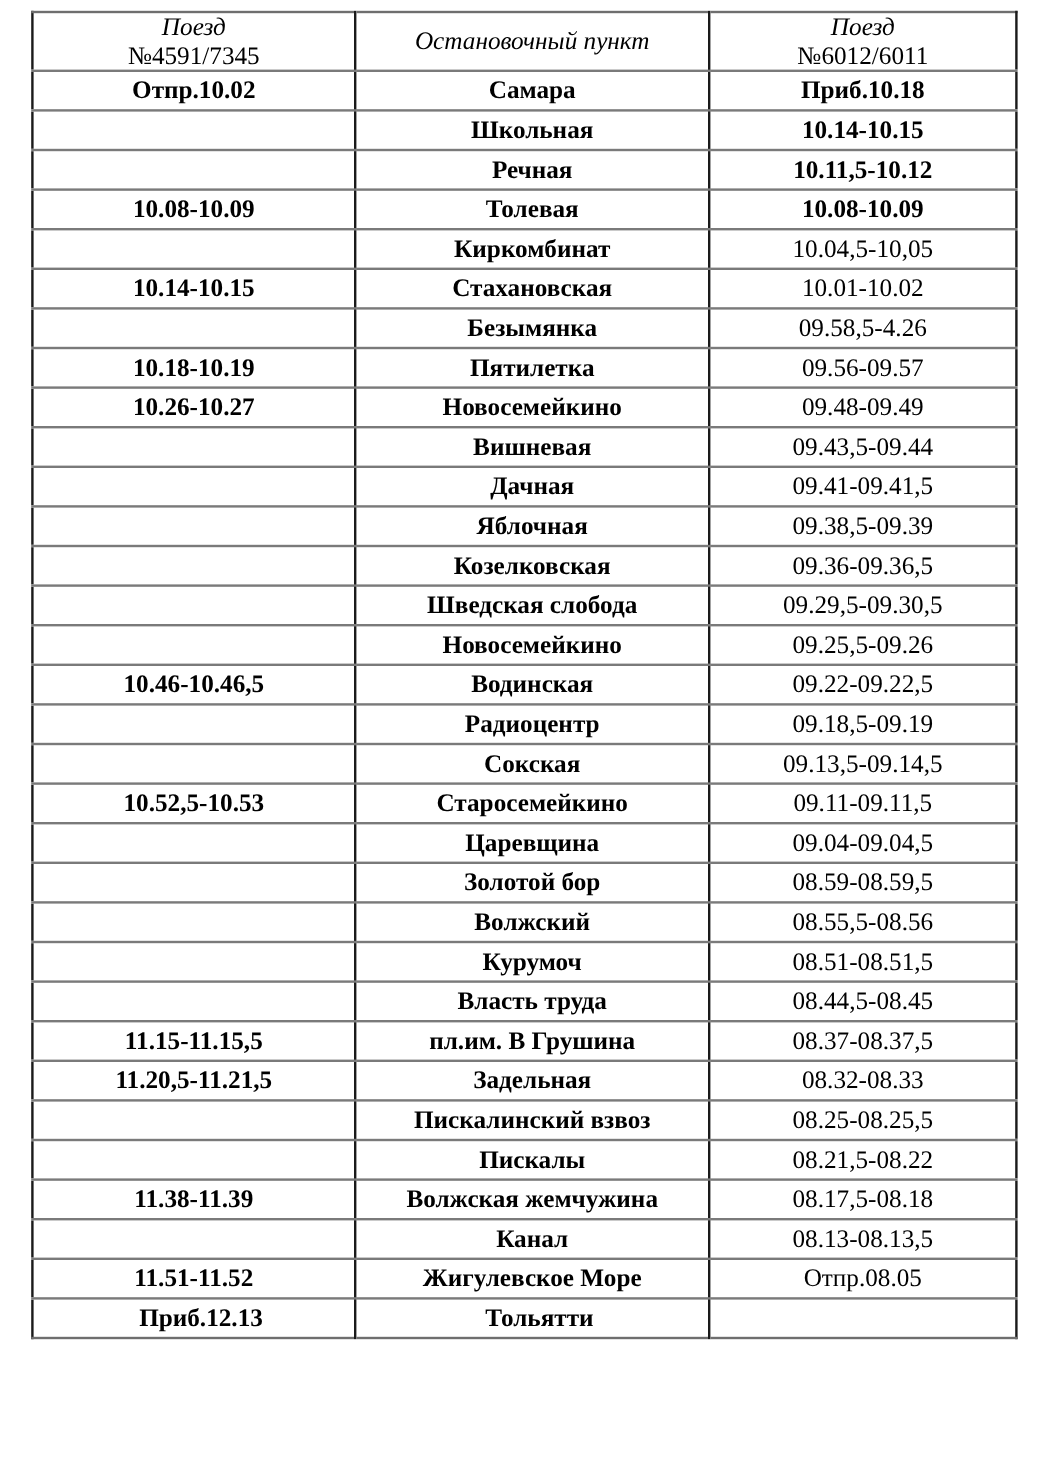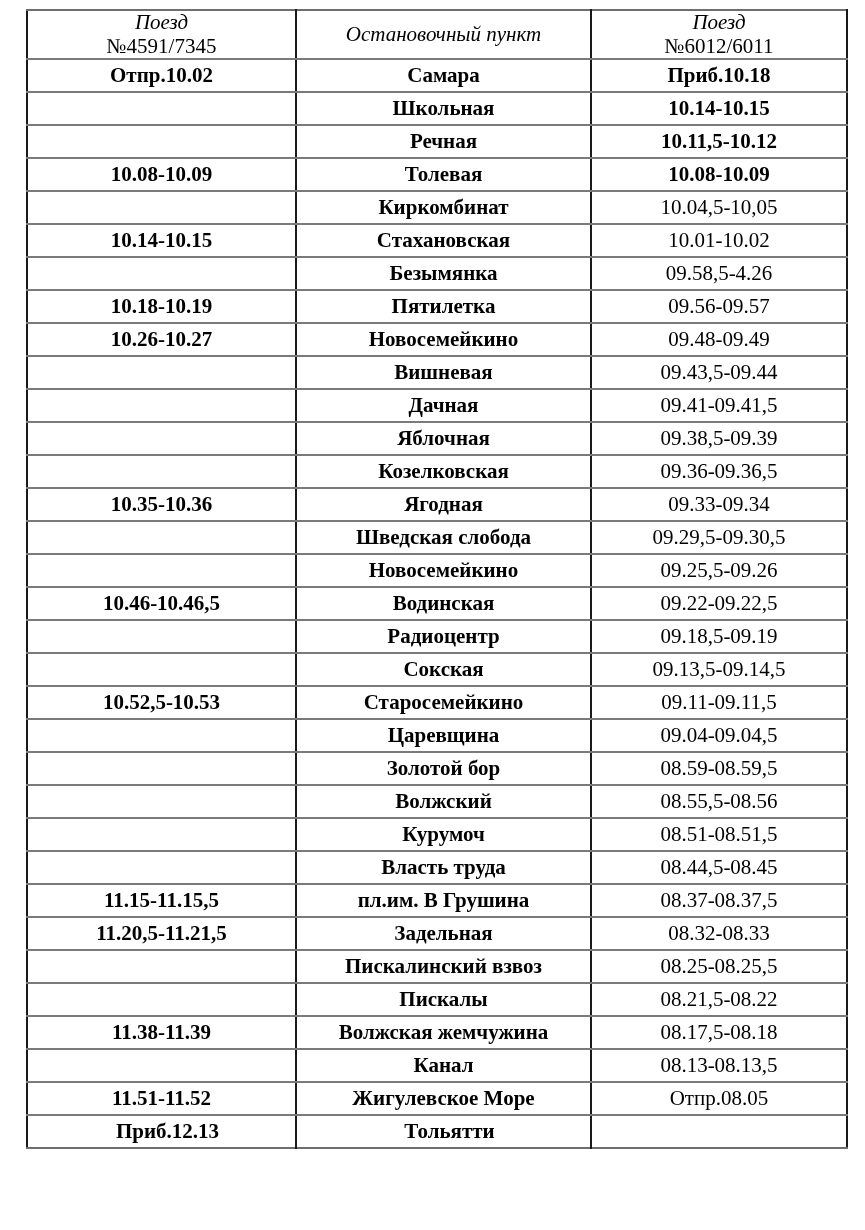--- a/index.html
+++ b/index.html
@@ -172,25 +172,20 @@
           <td class="col-left empty"></td>
           <td class="col-mid">Яблочная</td>
           <td class="col-right">09.38,5-09.39</td>
         </tr>
         <tr>
           <td class="col-left empty"></td>
           <td class="col-mid">Козелковская</td>
           <td class="col-right">09.36-09.36,5</td>
         </tr>
         <tr>
-          <td class="col-left">10.35-10.36</td>
-          <td class="col-mid">Ягодная</td>
-          <td class="col-right">09.33-09.34</td>
-        </tr>
-        <tr>
           <td class="col-left empty"></td>
           <td class="col-mid">Шведская слобода</td>
           <td class="col-right">09.29,5-09.30,5</td>
         </tr>
         <tr>
           <td class="col-left empty"></td>
           <td class="col-mid">Новосемейкино</td>
           <td class="col-right">09.25,5-09.26</td>
         </tr>
         <tr>

